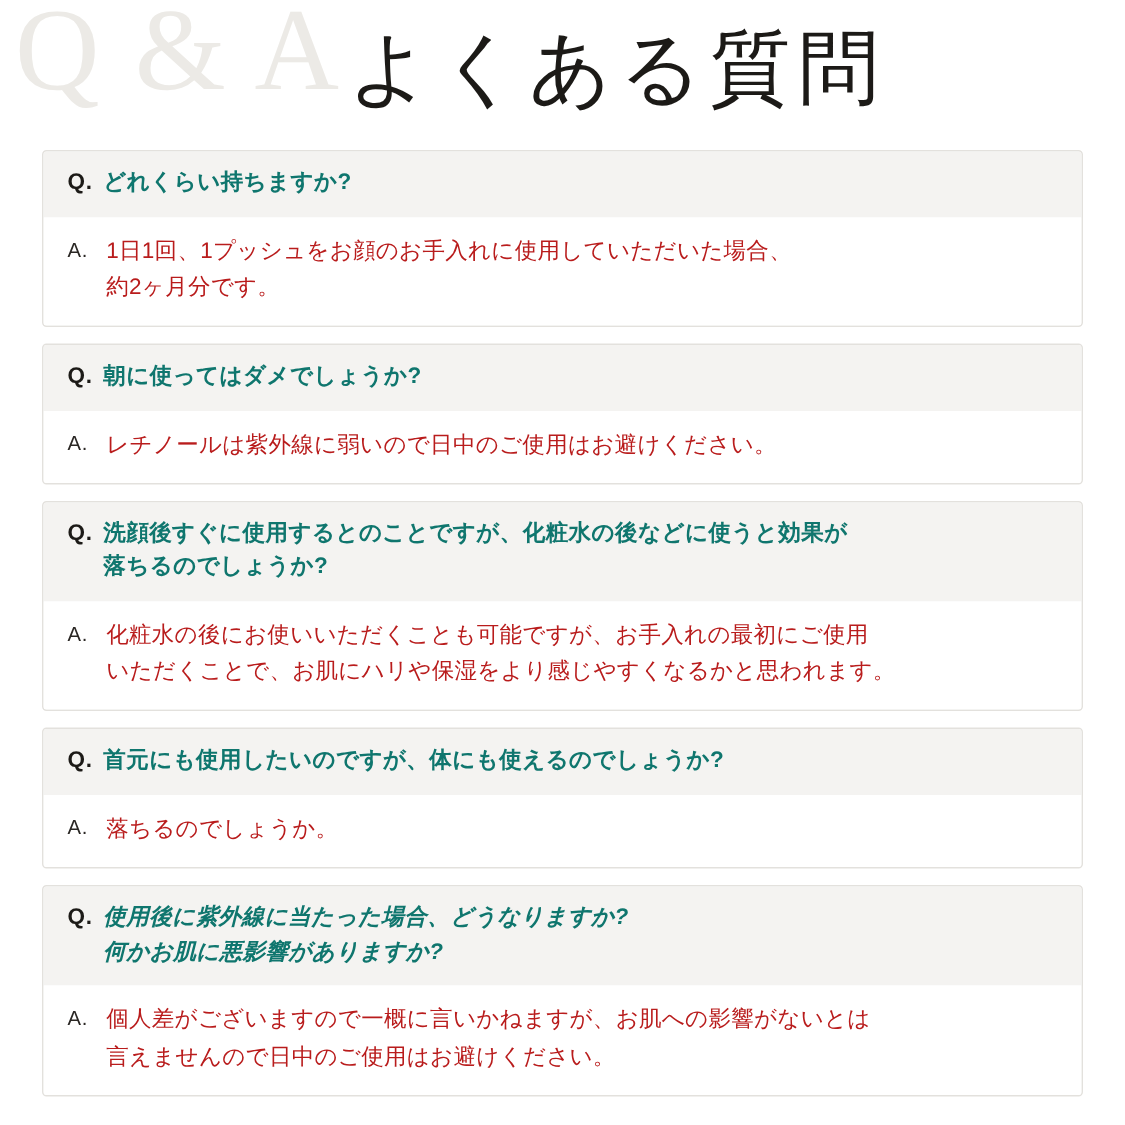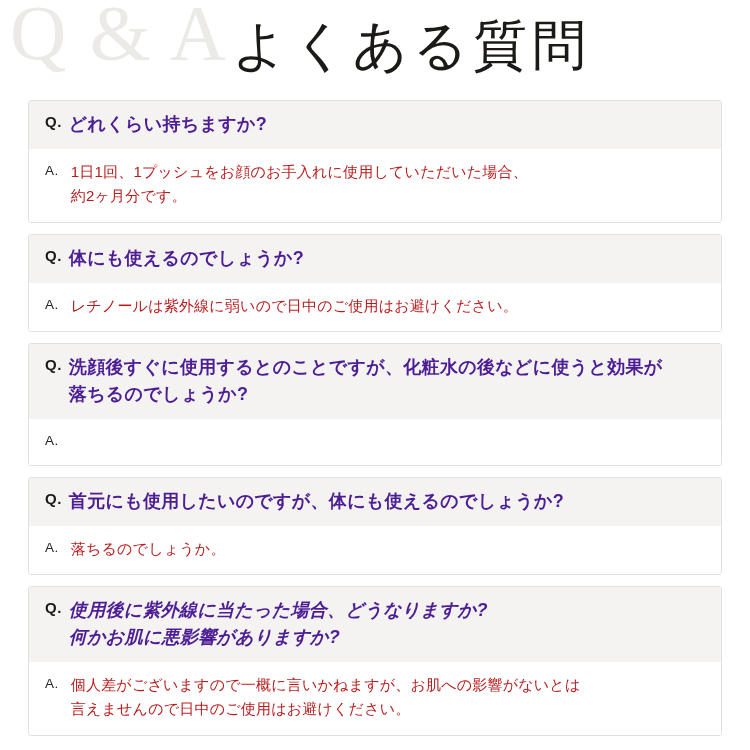--- a/index.html
+++ b/index.html
@@ -71,23 +71,23 @@
   }
   .faq-q .marker {
     font-size: 15px;
     font-weight: bold;
     color: #1c1a17;
     flex: 0 0 auto;
     margin-right: 7px;
     letter-spacing: 0.5px;
   }
   .faq-q .text {
-    font-size: 18px;
+    font-size: 15px;
     font-weight: bold;
-    color: #4c1d95;
+    color: #0f766e;
     letter-spacing: 0.3px;
   }
   .faq-a {
     background: #ffffff;
     padding: 11px 16px 13px 16px;
     display: flex;
     align-items: flex-start;
     line-height: 1.62;
   }
   .faq-a .marker {
@@ -123,36 +123,38 @@
       <div class="faq-a">
         <span class="marker">A.</span>
         <span class="text" style="white-space: pre-line;">1日1回、1プッシュをお顔のお手入れに使用していただいた場合、
 約2ヶ月分です。</span>
       </div>
     </div>
 
     <div class="faq-item">
       <div class="faq-q">
         <span class="marker">Q.</span>
-        <span class="text">体にも使えるのでしょうか?</span>
+        <span class="text">朝に使ってはダメでしょうか?</span>
       </div>
       <div class="faq-a">
         <span class="marker">A.</span>
         <span class="text">レチノールは紫外線に弱いので日中のご使用はお避けください。</span>
       </div>
     </div>
 
     <div class="faq-item">
       <div class="faq-q">
         <span class="marker">Q.</span>
         <span class="text" style="white-space: pre-line;">洗顔後すぐに使用するとのことですが、化粧水の後などに使うと効果が
 落ちるのでしょうか?</span>
       </div>
       <div class="faq-a">
         <span class="marker">A.</span>
+        <span class="text" style="white-space: pre-line;">化粧水の後にお使いいただくことも可能ですが、お手入れの最初にご使用
+いただくことで、お肌にハリや保湿をより感じやすくなるかと思われます。</span>
       </div>
     </div>
 
     <div class="faq-item">
       <div class="faq-q">
         <span class="marker">Q.</span>
         <span class="text">首元にも使用したいのですが、体にも使えるのでしょうか?</span>
       </div>
       <div class="faq-a">
         <span class="marker">A.</span>

